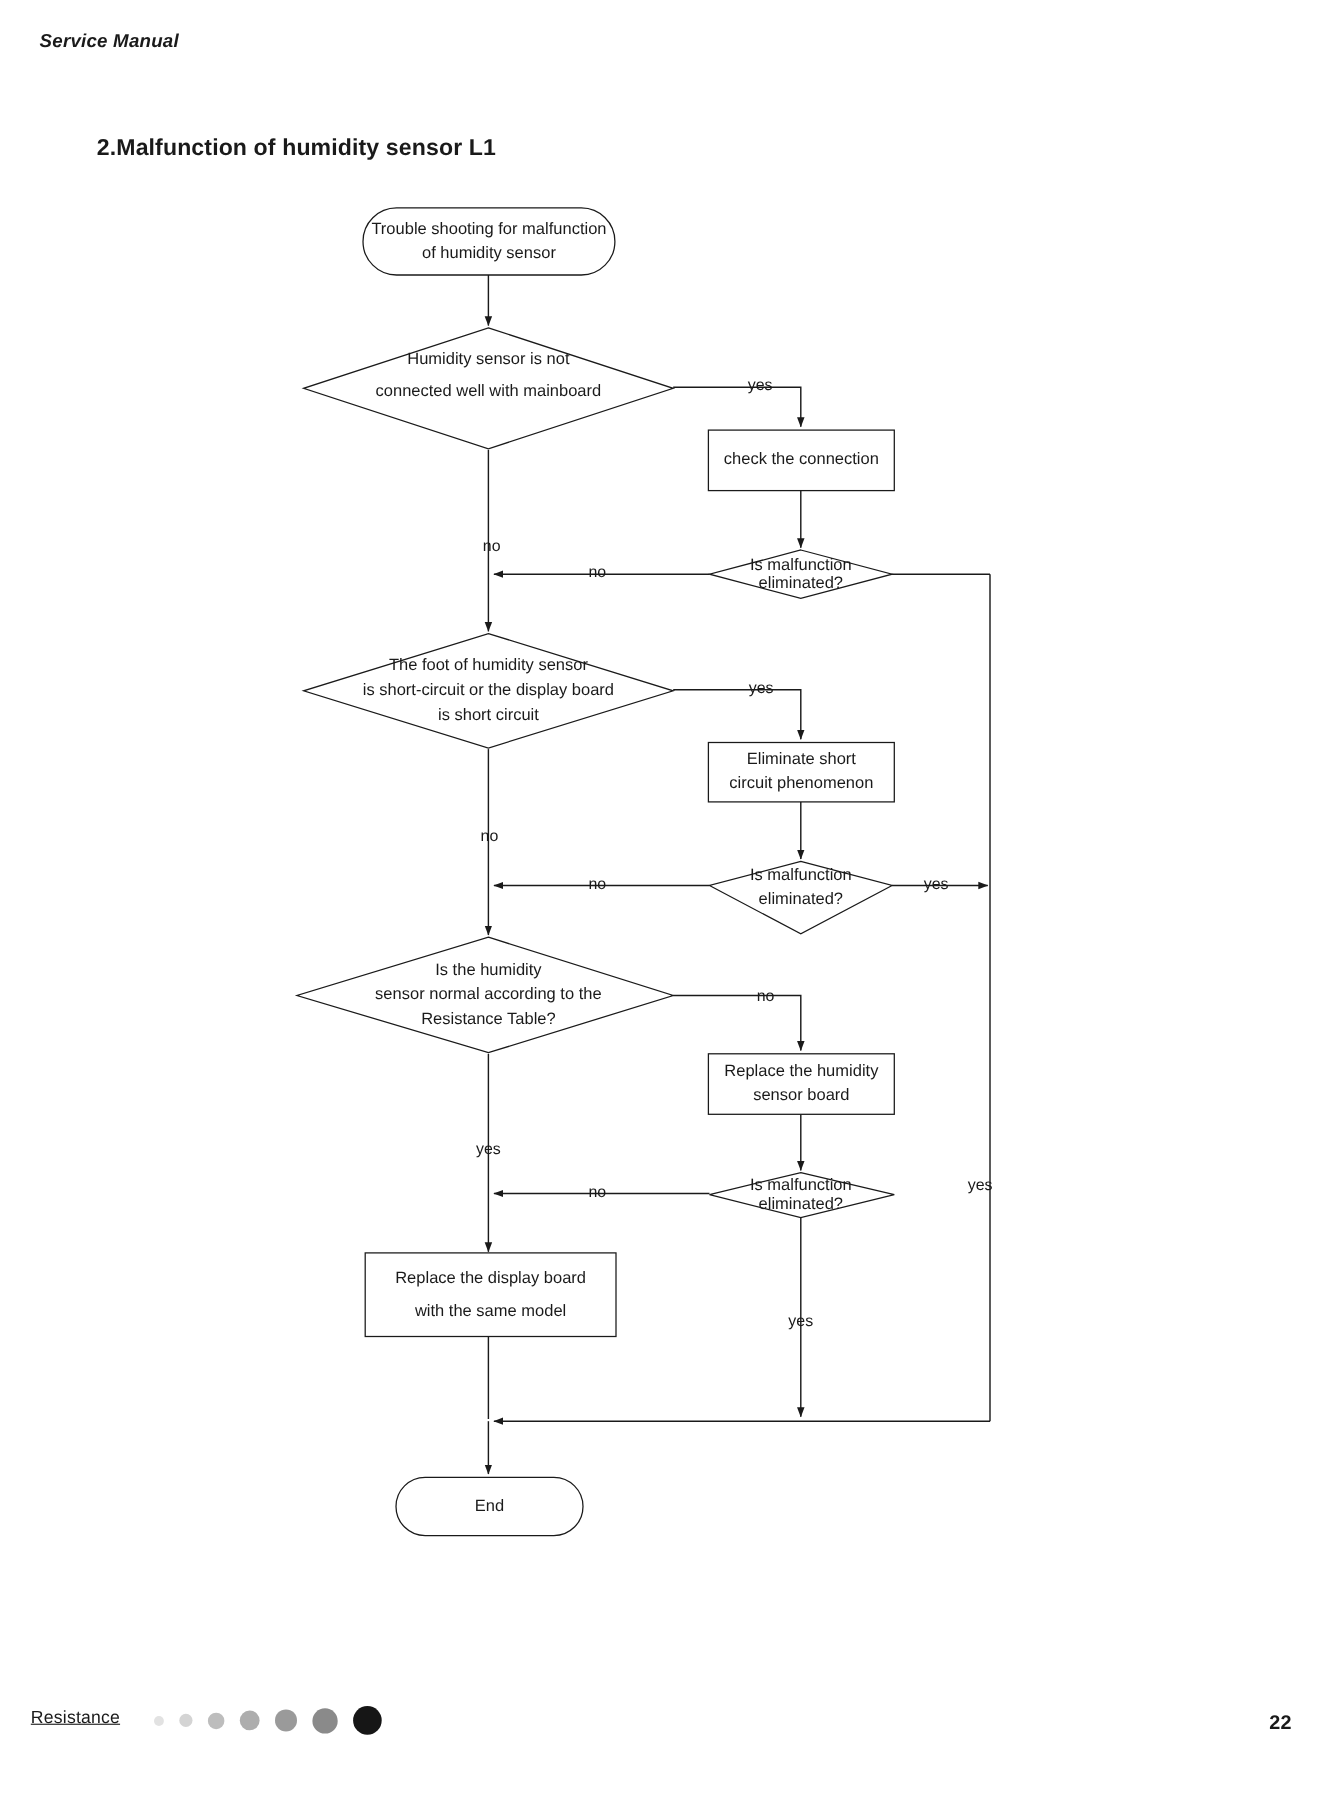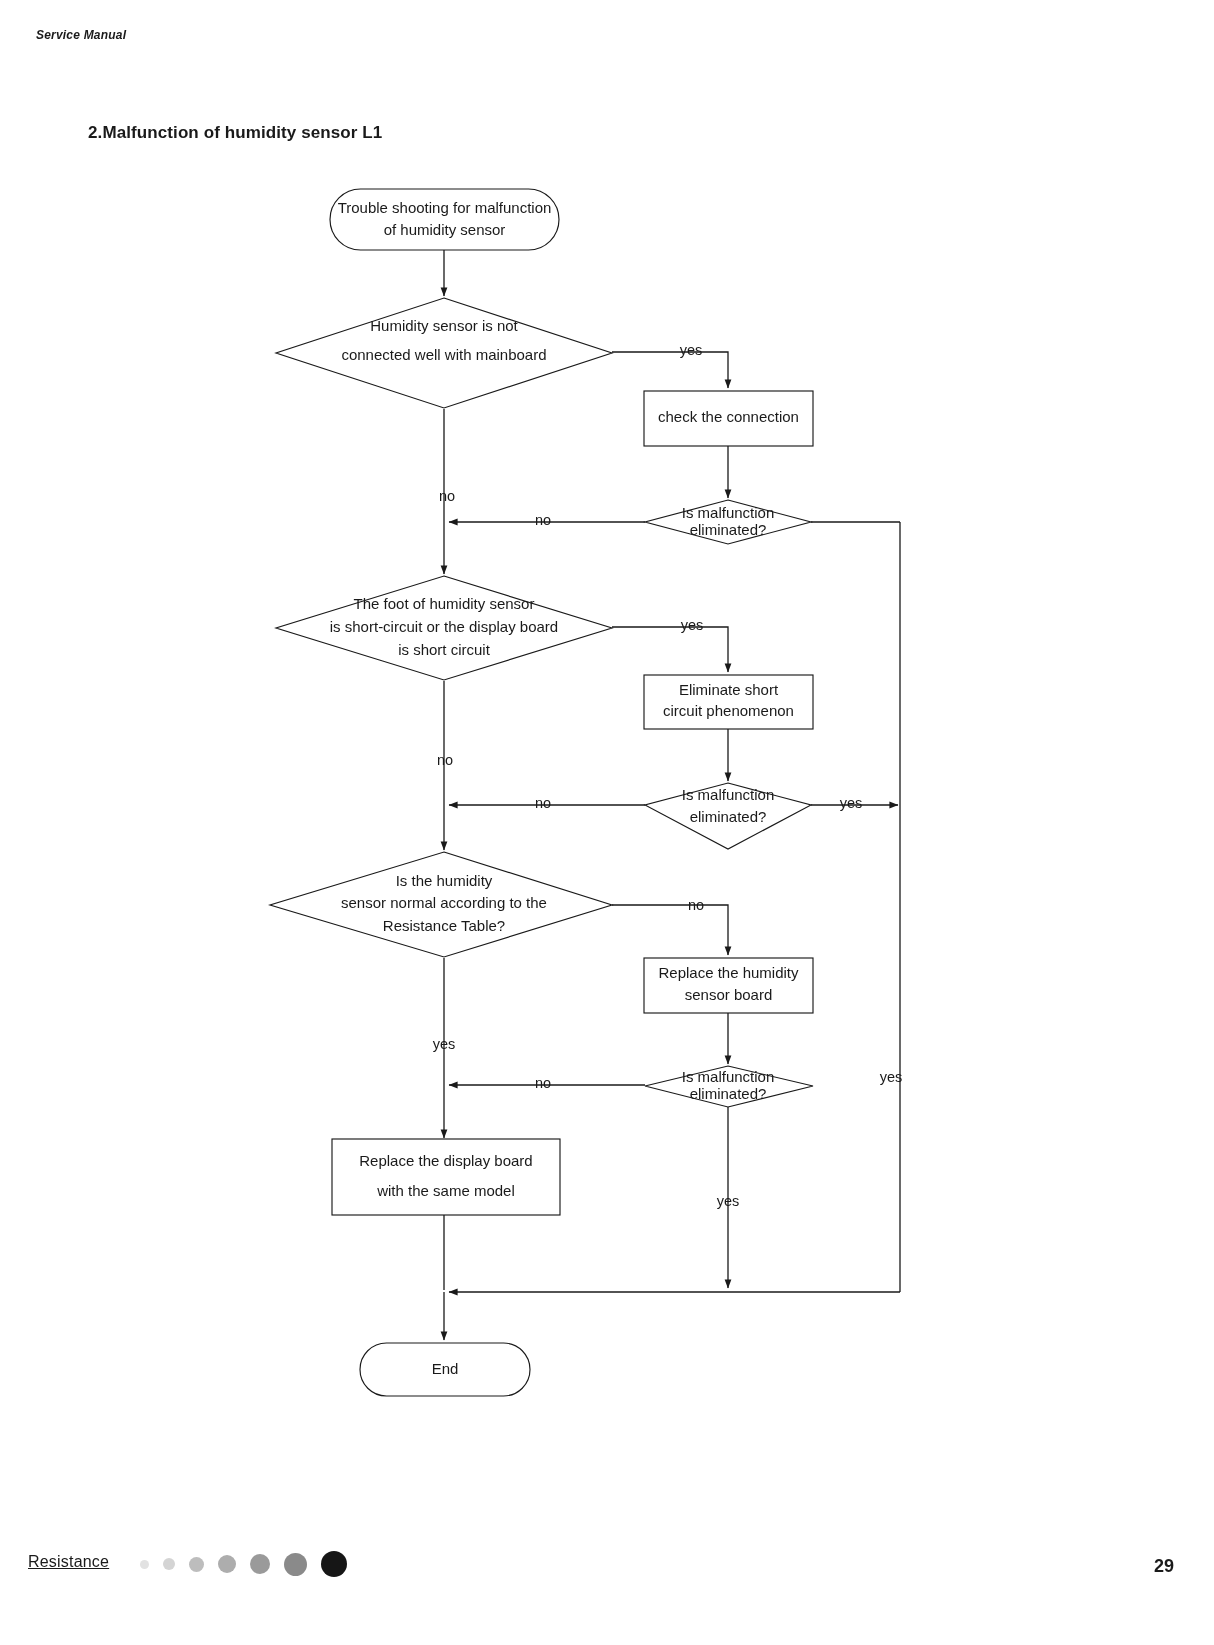--- a/index.html
+++ b/index.html
@@ -11,31 +11,31 @@
     font-family: "Liberation Sans", sans-serif;
     color: #1a1a1a;
     position: relative;
     overflow: hidden;
   }
   .page { position: relative; width: 1214px; height: 1645px; }
 
   .hdr-title {
     position: absolute;
     left: 36px; top: 28px;
-    font-size: 12px;
+    font-size: 17px;
     font-weight: bold;
     font-style: italic;
     letter-spacing: 0.2px;
     text-align: center;
   }
 
   .section-title {
     position: absolute;
     left: 88px; top: 123px;
-    font-size: 17px;
+    font-size: 21px;
     font-weight: bold;
     letter-spacing: 0.1px;
   }
 
   .flow-svg {
     position: absolute;
     left: 0; top: 0;
     width: 1214px;
     height: 1645px;
   }
@@ -213,15 +213,15 @@
   <div class="dots">
     <span class="dot" style="width: 9px; height: 9px; background: rgb(226, 226, 226);"></span>
     <span class="dot" style="width: 12px; height: 12px; background: rgb(212, 212, 212);"></span>
     <span class="dot" style="width: 15px; height: 15px; background: rgb(189, 189, 189);"></span>
     <span class="dot" style="width: 18px; height: 18px; background: rgb(173, 173, 173);"></span>
     <span class="dot" style="width: 20px; height: 20px; background: rgb(154, 154, 154);"></span>
     <span class="dot" style="width: 23px; height: 23px; background: rgb(138, 138, 138);"></span>
     <span class="dot" style="width: 26px; height: 26px; background: rgb(22, 22, 22);"></span>
   </div>
 
-  <div class="page-num">29</div>
+  <div class="page-num">22</div>
 
 </div>
 
 </body></html>

